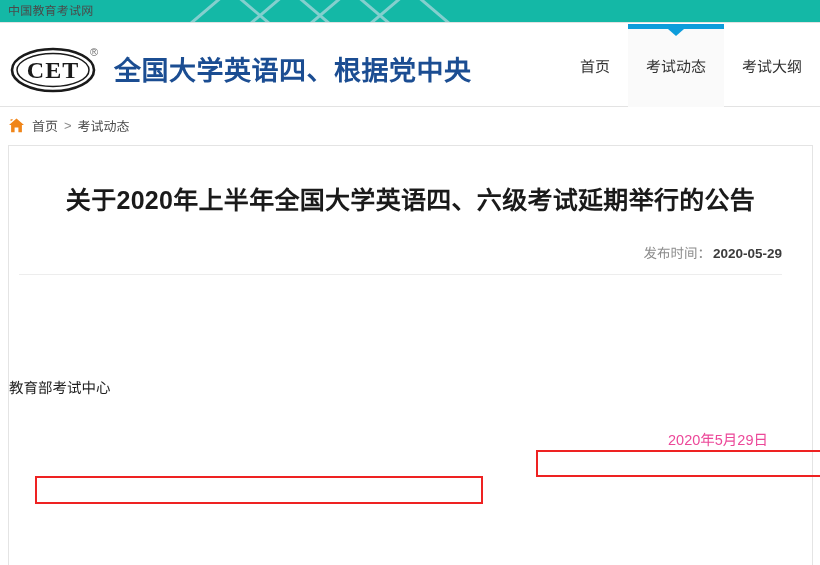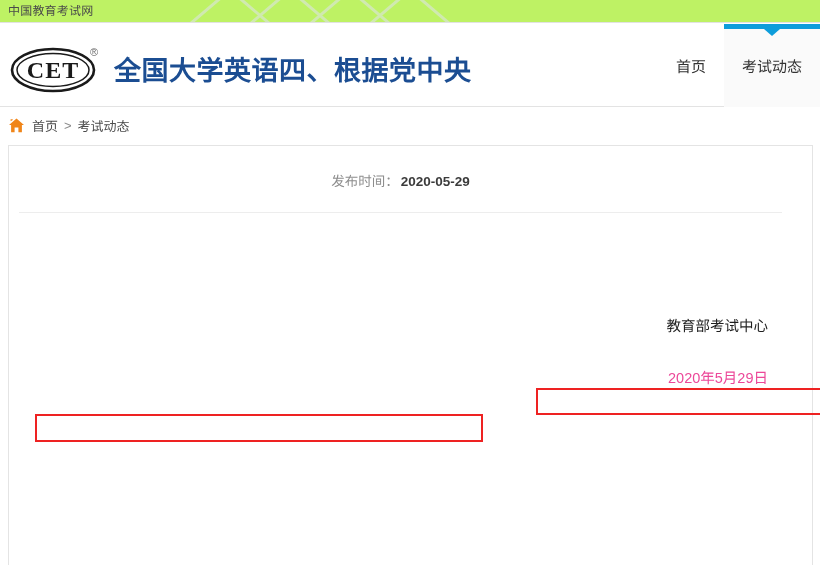--- a/index.html
+++ b/index.html
@@ -16,21 +16,21 @@
     overflow: hidden;
     position: relative;
   }
 
   
   .topbar {
     position: absolute;
     left: 0; top: 0;
     width: 820px;
     height: 23px;
-    background: #bef264;
+    background: #14b8a6;
     border-bottom: 1px solid #e2e2e2;
     box-sizing: border-box;
     overflow: hidden;
   }
   .topbar-watermark {
     position: absolute;
     left: 190px; top: -16px;
     width: 260px; height: 40px;
     opacity: .55;
     pointer-events: none;
@@ -143,24 +143,24 @@
     margin: 36px 30px 0 30px;
     font-size: 25px;
     font-weight: bold;
     color: #1a1a1a;
     text-align: center;
     line-height: 36px;
     letter-spacing: .3px;
   }
   .meta {
     margin: 24px 30px 15px 10px;
-    text-align: center;
+    text-align: right;
     font-size: 13.5px;
     color: #8d8d8d;
-    padding-bottom: 22px;
+    padding-bottom: 12px;
     border-bottom: 1px solid #ededed;
   }
   .meta-label { color: #8d8d8d; }
   .meta-date { color: #3b3b3b; font-weight: bold; margin-left: 2px; }
 
   .body-text {
     position: relative;
     margin: 14px 16px 0 16px;
     font-size: 14.5px;
     line-height: 28px;
@@ -182,21 +182,21 @@
     width: 294px; height: 27px;
     border-right: 2px solid #ee2222;
   }
   .redbox-b {
     left: 10px; top: 186px;
     width: 448px; height: 28px;
   }
 
   .sign {
     margin: 56px 44px 0 0;
-    text-align: right;
+    text-align: left;
     font-size: 14.5px;
     line-height: 28px;
     color: #1f1f1f;
   }
   .sign-date {
     margin: 24px 44px 0 0;
     text-align: right;
     font-size: 14.5px;
     line-height: 28px;
     color: #ec4899;
@@ -226,35 +226,39 @@
 
   <div class="nav">
     <div class="nav-item">
       <span>首页</span>
     </div>
     <div class="nav-item active">
       <div class="nav-topbar"></div>
       <div class="nav-arrow"></div>
       <span>考试动态</span>
     </div>
+    <div class="nav-item">
+      <span>考试大纲</span>
+    </div>
   </div>
 </div>
 
 <div class="breadcrumb">
   <svg class="home-icon" viewBox="0 0 17 17">
     <path d="M8.5 1.4 L16 8 L13.9 8 L13.9 15.2 L10.4 15.2 L10.4 10.6 L6.6 10.6 L6.6 15.2 L3.1 15.2 L3.1 8 L1 8 Z" fill="#f08519"></path>
     <path d="M2.6 4.2 L2.6 2.3 L4.7 2.3 L4.7 3.1 Z" fill="#f08519"></path>
   </svg>
   <span class="crumb-link">首页</span>
   <span class="crumb-sep">&gt;</span>
   <span class="crumb-current">考试动态</span>
 </div>
 
 <div class="card">
 
+  <h1 class="article-title">关于2020年上半年全国大学英语四、六级考试延期举行的公告</h1>
 
   <div class="meta">
     <span class="meta-label">发布时间：</span><span class="meta-date">2020-05-29</span>
   </div>
 
   <div class="body-text">
     <span class="indent"></span>
     <div class="redbox redbox-a"></div>
     <div class="redbox redbox-b"></div>
   </div>

